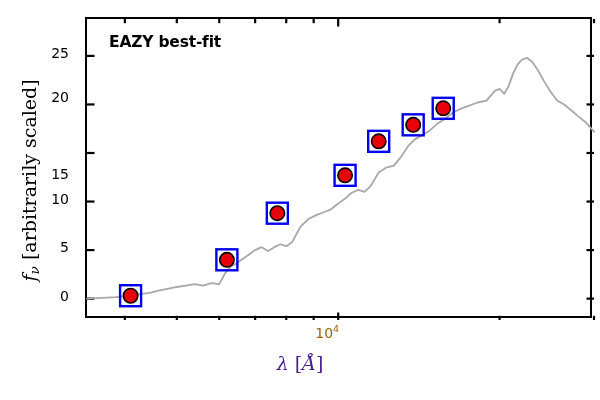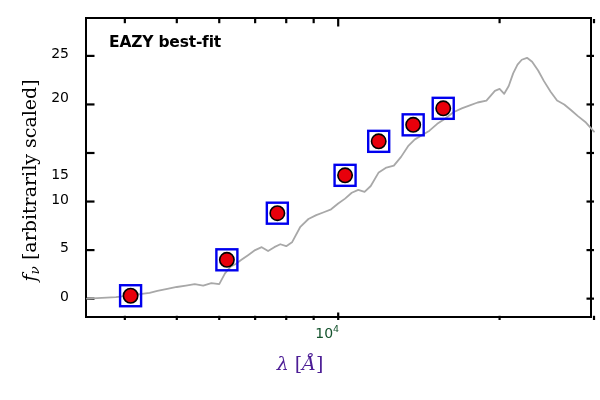--- a/index.html
+++ b/index.html
@@ -18,21 +18,21 @@
   #annotation{position:absolute;left:22px;top:14px;
               font-size:15.5px;font-weight:bold;letter-spacing:-0.2px;
               white-space:nowrap;}
 
   
   .ytick-label{position:absolute;right:0;font-size:14px;color:#000;
                text-align:right;white-space:nowrap;line-height:1;}
   #ytick-labels{position:absolute;left:0;top:0;width:69px;height:400px;}
 
   #xtick-labels{position:absolute;left:0;top:0;width:600px;height:400px;}
-  .xtick-label{position:absolute;font-size:14px;color:#14532d;
+  .xtick-label{position:absolute;font-size:14px;color:#a16207;
                transform:translateX(-50%);white-space:nowrap;line-height:1;}
   .xtick-label sup{font-size:9.5px;vertical-align:super;line-height:0;}
 
   
   #xlabel{position:absolute;left:0;top:352px;width:600px;text-align:center;
           font-size:19px;color:#4c1d95;white-space:nowrap;}
   #ylabel-wrap{position:absolute;left:-130px;top:168px;width:320px;
                text-align:center;transform:rotate(-90deg);
                transform-origin:50% 50%;}
   #ylabel{font-size:19px;color:#000;white-space:nowrap;}

